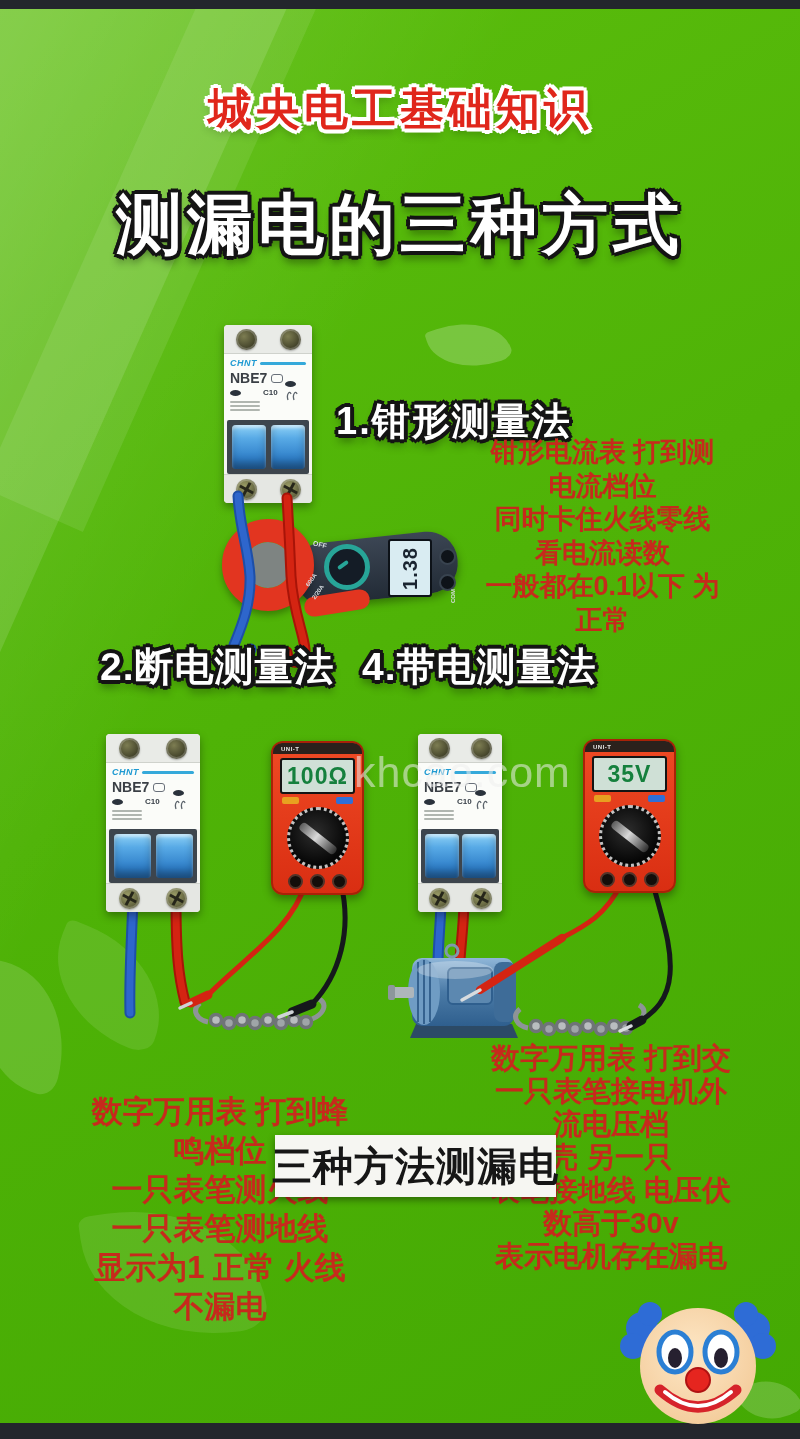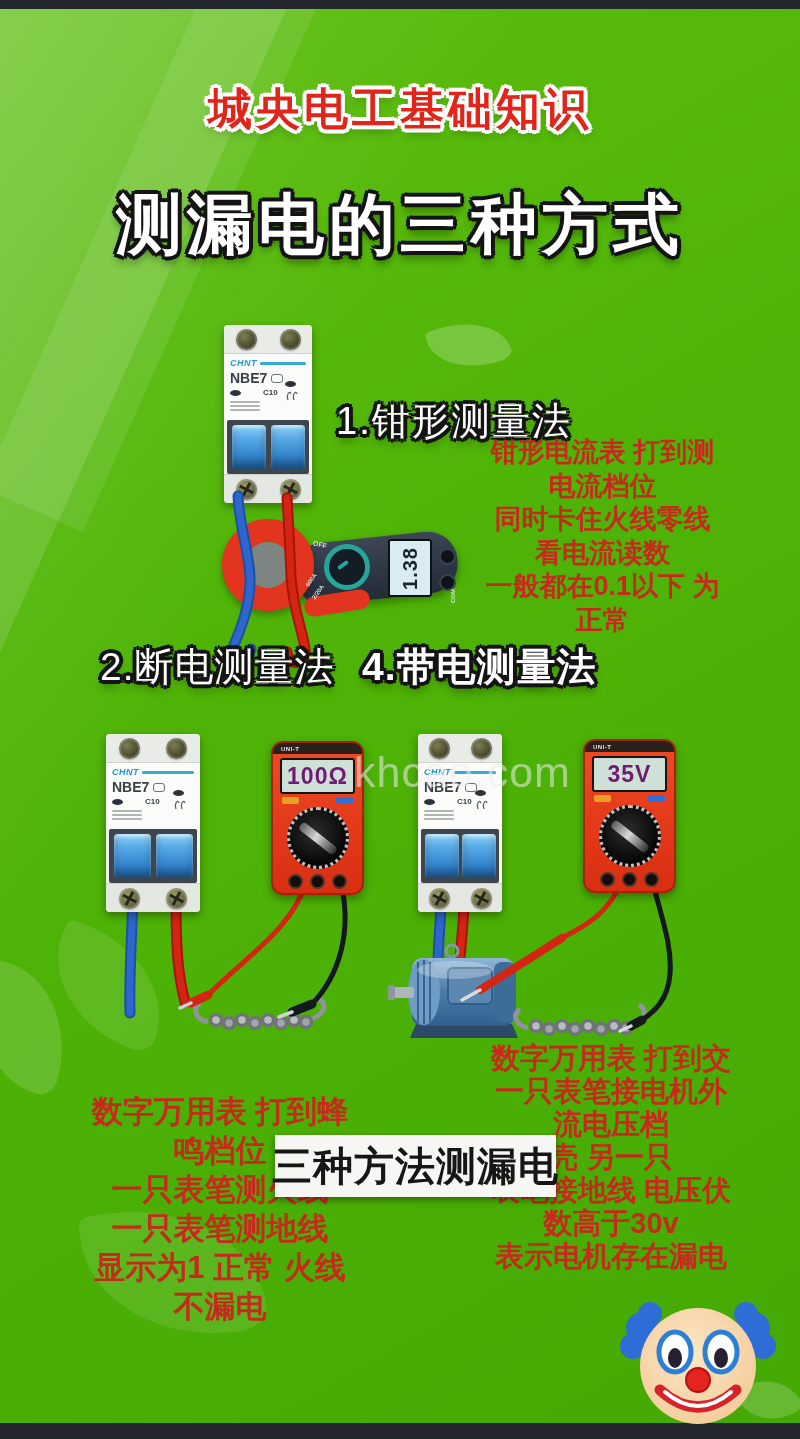--- a/index.html
+++ b/index.html
@@ -31,22 +31,22 @@
   .ol-b{color:#fff;text-shadow:
     -3px -3px 0 #141414,3px -3px 0 #141414,-3px 3px 0 #141414,3px 3px 0 #141414,
     -4px 0 0 #141414,4px 0 0 #141414,0 -4px 0 #141414,0 4px 0 #141414,
     0 7px 9px rgba(0,0,0,.45);}
   .ol-w{color:#e0261b;text-shadow:
     -3px -3px 0 #fff,3px -3px 0 #fff,-3px 3px 0 #fff,3px 3px 0 #fff,
     -4px 0 0 #fff,4px 0 0 #fff,0 -4px 0 #fff,0 4px 0 #fff,
     0 6px 8px rgba(0,0,0,.30);}
   .kicker{left:0;right:0;top:80px;text-align:center;font-size:44px;font-weight:900;letter-spacing:4px;z-index:10;}
   .main-title{left:0;right:0;top:180px;text-align:center;font-size:66px;font-weight:900;letter-spacing:5px;z-index:10;}
-  .h-m1{left:336px;top:396px;font-size:38px;font-weight:400;letter-spacing:2px;z-index:10;}
-  .h-m2{left:100px;top:640px;font-size:39px;font-weight:400;letter-spacing:1px;z-index:10;}
+  .h-m1{left:336px;top:396px;font-size:38px;font-weight:700;letter-spacing:2px;z-index:10;}
+  .h-m2{left:100px;top:640px;font-size:39px;font-weight:700;letter-spacing:1px;z-index:10;}
   .h-m3{left:362px;top:640px;font-size:39px;font-weight:900;letter-spacing:1px;z-index:10;}
 
   .rednotes{position:absolute;color:#c62a1c;font-weight:700;text-align:center;z-index:10;}
   .notes-m1{left:450px;top:436px;width:305px;font-size:27px;line-height:33.5px;}
   .notes-left{left:46px;top:1092px;width:348px;font-size:31px;line-height:39px;}
   .notes-right{left:436px;top:1042px;width:350px;font-size:29px;line-height:33px;}
 
   .banner{position:absolute;left:275px;top:1135px;width:281px;height:62px;background:#f6f6f2;
     display:flex;align-items:center;justify-content:center;z-index:12;
     box-shadow:0 3px 7px rgba(0,0,0,.40);}
@@ -95,21 +95,21 @@
   
   .mmeter{position:absolute;width:89px;height:150px;border-radius:12px;z-index:3;
     background:linear-gradient(180deg,#ef4a24,#d92e12);border:2px solid #a82208;
     box-shadow:0 4px 9px rgba(0,0,0,.35);}
   .mpos1{left:271px;top:741px;}
   .mpos2{left:583px;top:739px;}
   .mm-top{height:11px;display:flex;align-items:center;padding:0 8px;background:#2b211c;border-radius:9px 9px 0 0;}
   .mm-brand{font-size:6px;font-weight:800;color:#e8e8e8;letter-spacing:.5px;}
   .mm-lcd{margin:4px 7px 0;height:32px;background:#cfe0d6;border:2px solid #141414;border-radius:3px;
     display:flex;align-items:center;justify-content:center;}
-  .mm-read{font-size:23px;font-weight:700;color:#701a75;letter-spacing:1px;}
+  .mm-read{font-size:23px;font-weight:700;color:#15803d;letter-spacing:1px;}
   .mm-btnrow{display:flex;justify-content:space-between;padding:3px 9px 0;}
   .mm-btn{width:17px;height:7px;border-radius:2px;}
   .mm-btn.yellow{background:#e8a020;}
   .mm-btn.blue{background:#2f6fd8;}
   .mm-dialwrap{margin-top:3px;display:flex;justify-content:center;}
   .mm-dial{width:56px;height:56px;border-radius:50%;position:relative;
     background:radial-gradient(circle at 45% 40%,#2d2d2d,#060606 70%);
     border:3px dotted rgba(255,255,255,.75);}
   .mm-dial::after{content:"";position:absolute;left:50%;top:50%;width:44px;height:9px;margin:-4.5px 0 0 -22px;
     border-radius:4px;background:linear-gradient(90deg,#5c5c5c,#d9d9d9 45%,#2e2e2e);transform:rotate(38deg);}

